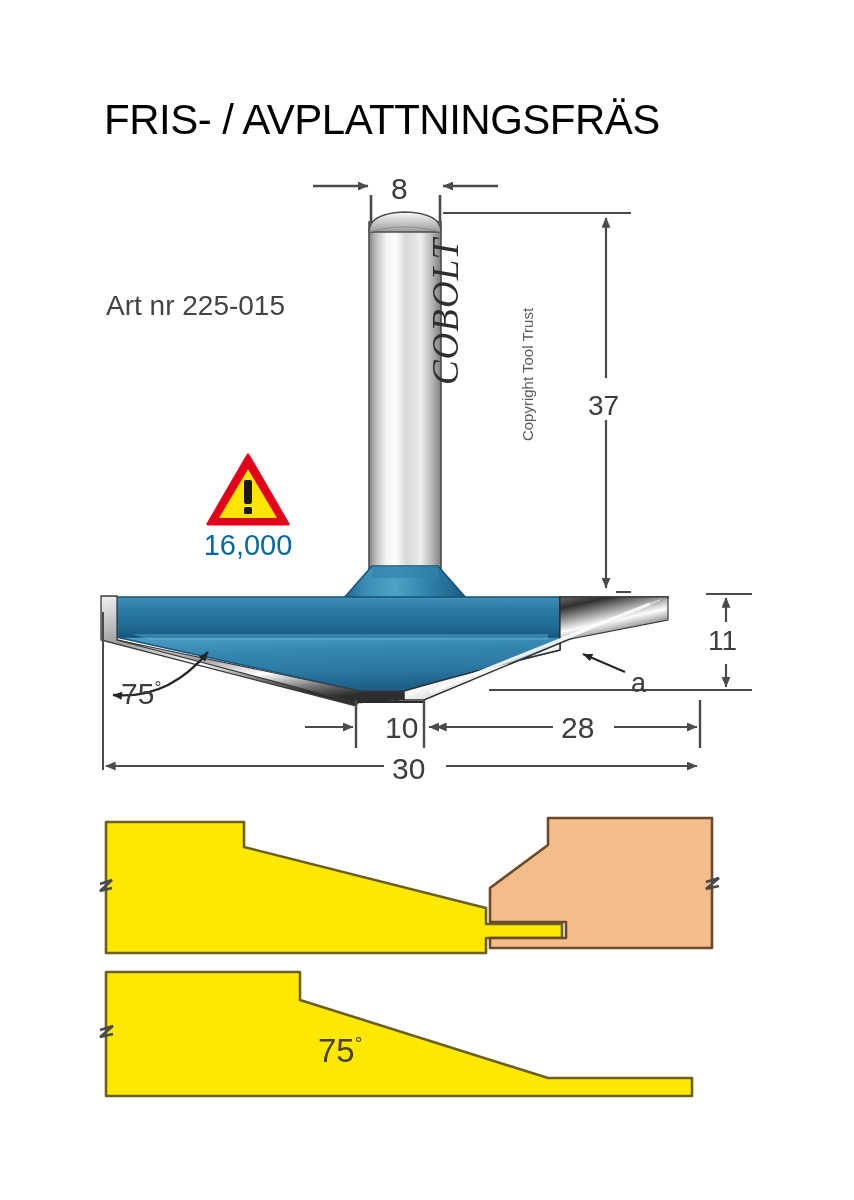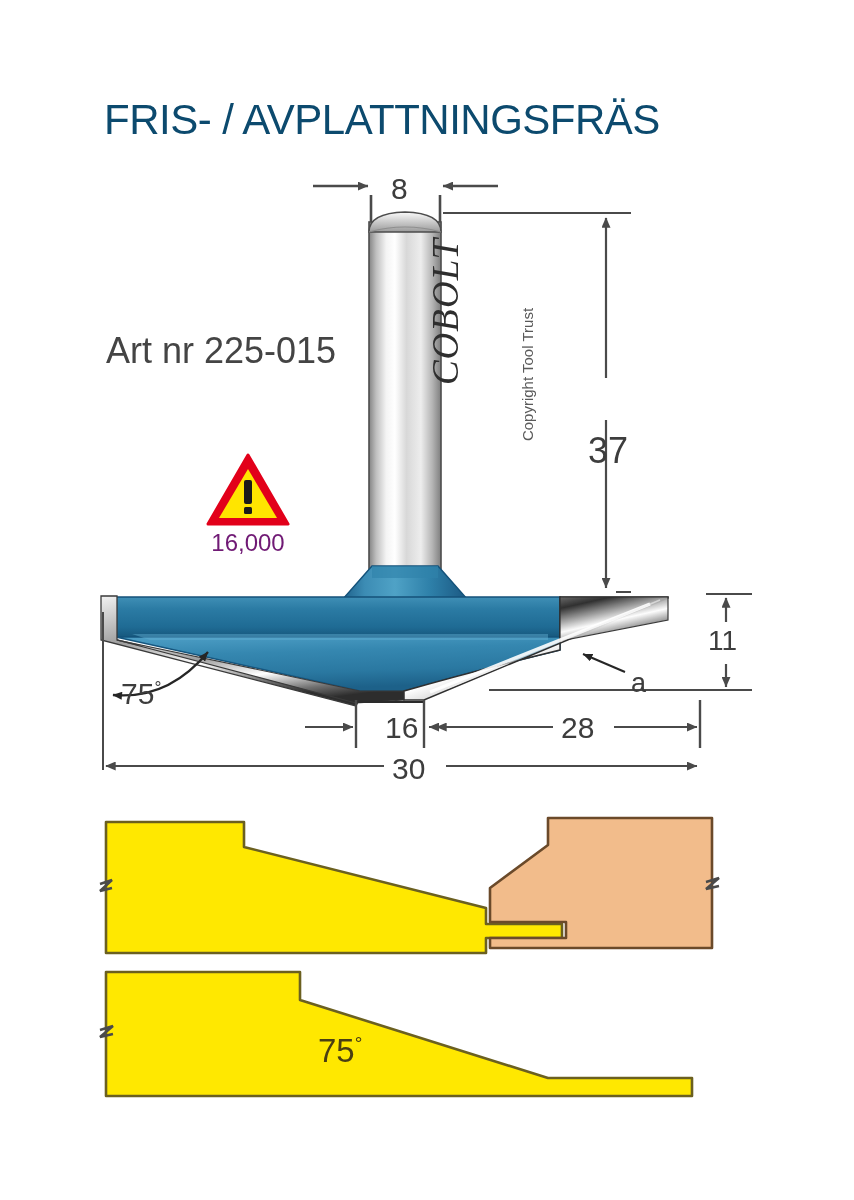--- a/index.html
+++ b/index.html
@@ -22,46 +22,45 @@
     background: #ffffff;
   }
   .abs { position: absolute; }
 
   
   #page-title {
     left: 104px;
     top: 96px;
     font-size: 42px;
     letter-spacing: -0.5px;
-    color: #0c4a6e;
+    color: #000000;
     white-space: nowrap;
     font-weight: 400;
   }
 
   
   #article-number {
     left: 106px;
     top: 290px;
-    font-size: 36px;
+    font-size: 28px;
     color: #444444;
     white-space: nowrap;
-    margin-top: 40px;
   }
 
   
   #warning-block {
     left: 188px;
     top: 452px;
     width: 120px;
     text-align: center;
   }
   #warning-triangle-icon { display: block; margin: 0 auto; }
   #max-rpm-label {
-    font-size: 24px;
-    color: #701a75;
+    font-size: 29px;
+    color: #0369a1;
     margin-top: 1px;
     letter-spacing: 0px;
   }
 
   
   #drawing-svg  { left: 0; top: 0; }
   #profiles-svg { left: 0; top: 0; }
 
   
   #brand-label {
@@ -92,21 +91,21 @@
     pointer-events: none;
   }
 
   
   .dim-text {
     font-size: 30px;
     color: #3d3d3d;
     white-space: nowrap;
   }
   #dim-8    { left: 391px; top: 172px; }
-  #dim-37   { left: 588px; top: 390px; font-size: 36px; margin-top: 40px; }
+  #dim-37   { left: 588px; top: 390px; font-size: 28px; }
   #dim-11   { left: 708px; top: 625px; font-size: 28px; }
   #dim-75   { left: 121px; top: 677px; }
   #dim-10   { left: 385px; top: 711px; }
   #dim-25   { left: 561px; top: 711px; }
   #dim-60   { left: 392px; top: 752px; }
   #label-a  { left: 631px; top: 668px; font-size: 27px; }
 
   #profile-angle-label {
     left: 318px;
     top: 1032px;
@@ -308,21 +307,21 @@
     </g>
   </svg>
 
   <div class="abs" id="brand-label">COBOLT</div>
   <div class="abs" id="copyright-label">Copyright Tool Trust</div>
 
   <div class="abs dim-text" id="dim-8">8</div>
   <div class="abs dim-text" id="dim-37">37</div>
   <div class="abs dim-text" id="dim-11">11</div>
   <div class="abs dim-text" id="dim-75"><span>75</span><span class="deg-sup">°</span></div>
-  <div class="abs dim-text" id="dim-10">16</div>
+  <div class="abs dim-text" id="dim-10">10</div>
   <div class="abs dim-text" id="dim-25">28</div>
   <div class="abs dim-text" id="dim-60">30</div>
   <div class="abs dim-text" id="label-a">a</div>
 
   <svg class="abs" id="profiles-svg" width="854" height="1200" viewBox="0 0 854 1200">
 
     <g>
 
       <path d="M106 822 L244 822 L244 847 L486 908 L486 924 L562 924 L562 938 L486 938
                L486 953 L106 953 Z" fill="#ffe800" stroke="#6b6020" stroke-width="2.6" stroke-linejoin="round"></path>

